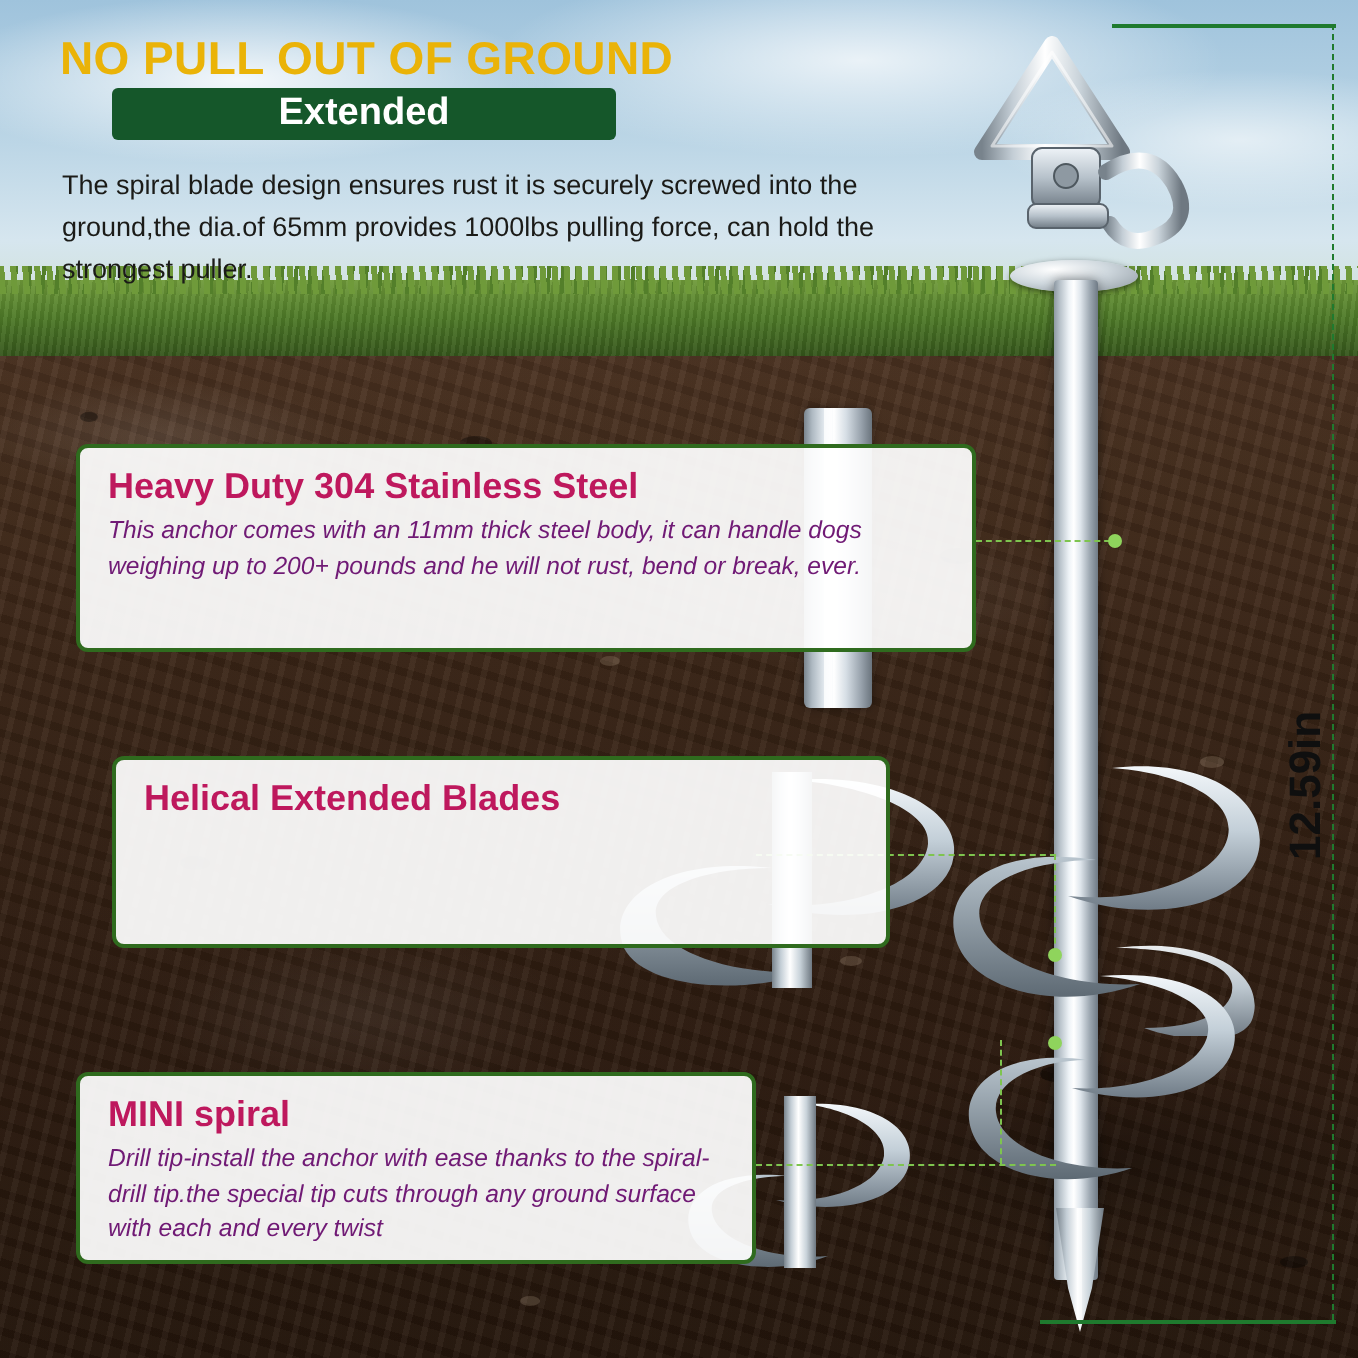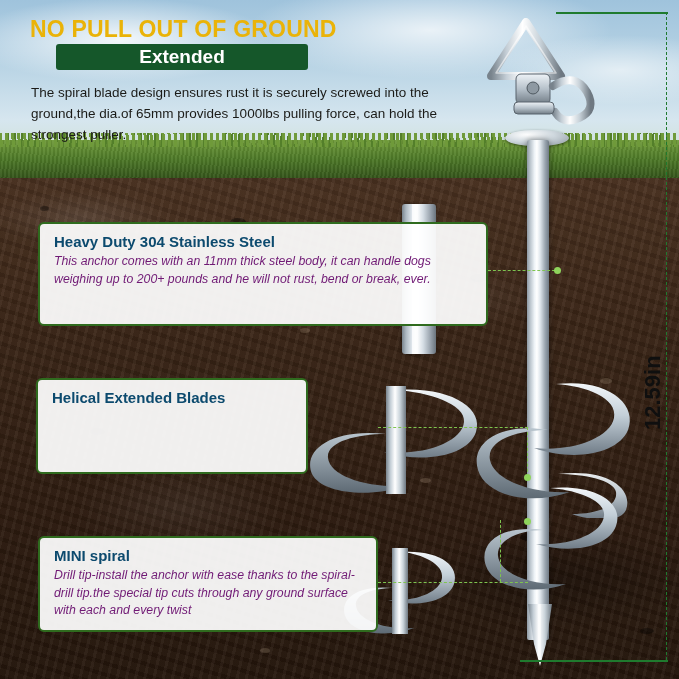--- a/index.html
+++ b/index.html
@@ -99,34 +99,34 @@
   
   .card {
     position: absolute;
     background: rgba(255,255,255,.93);
     border: 2px solid #2f6b1e;
     border-radius: 6px;
     box-sizing: border-box;
     padding: 9px 14px 11px 14px;
   }
   .card .title {
-    font-size: 15px;
+    font-size: 18px;
     font-weight: bold;
-    color: #0c4a6e;
+    color: #be185d;
     margin-bottom: 3px;
     white-space: nowrap;
   }
   .card .body {
     font-size: 12.3px;
     line-height: 17.5px;
     color: #701a75;
     font-style: italic;
   }
   #card1 { left: 38px; top: 222px; width: 450px; height: 104px; }
-  #card2 { left: 36px; top: 378px; width: 272px; height: 96px; }
+  #card2 { left: 56px; top: 378px; width: 389px; height: 96px; }
   #card3 { left: 38px; top: 536px; width: 340px; height: 96px; }
 
   
   .leader {
     position: absolute;
     border-top: 1.5px dashed #7ec44f;
   }
   .leader-v {
     position: absolute;
     border-left: 1.5px dashed #7ec44f;

